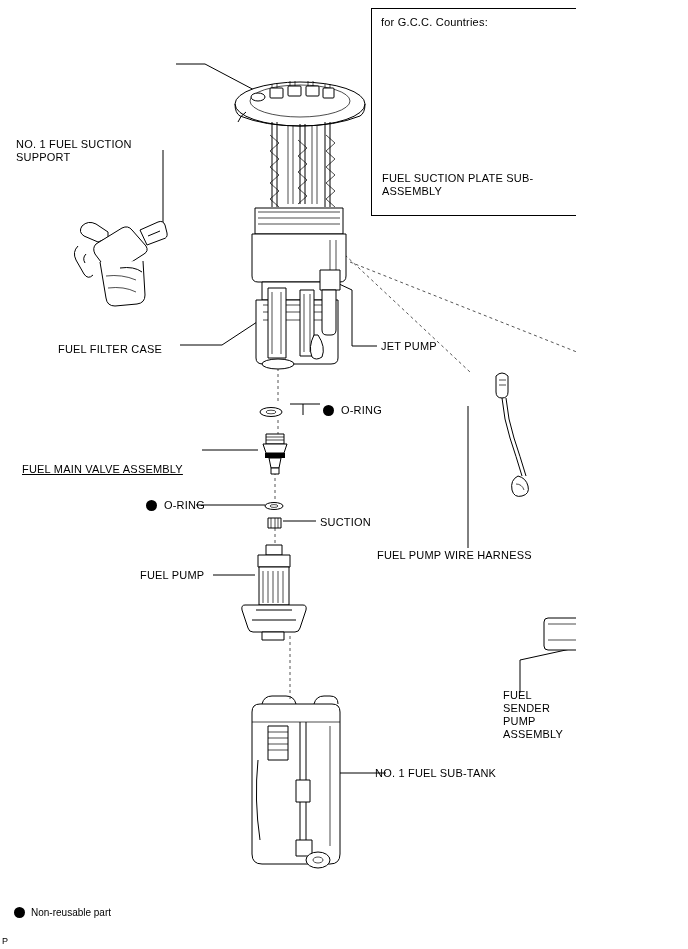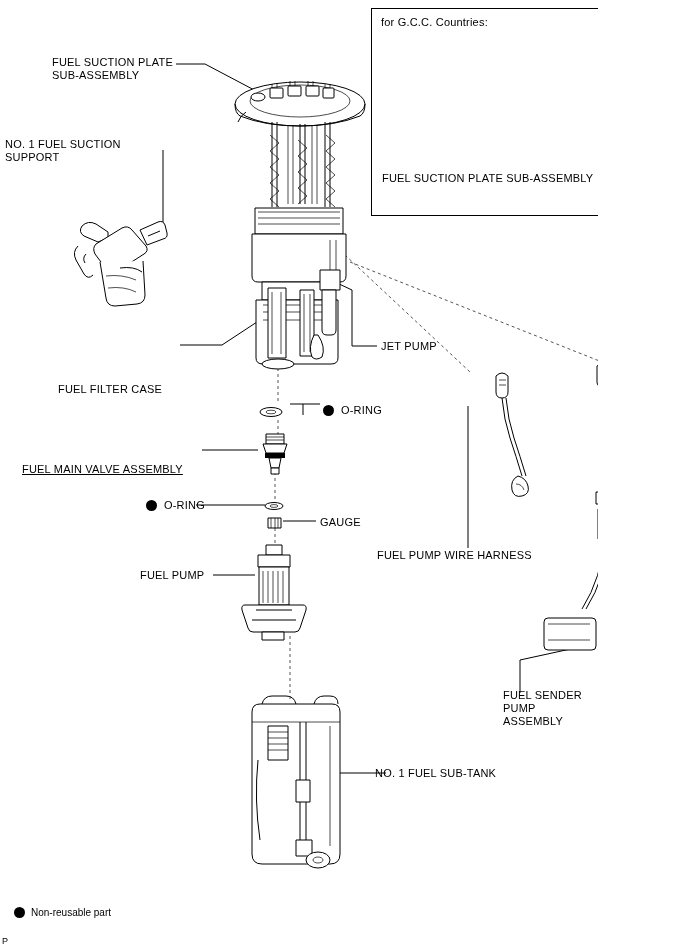--- a/index.html
+++ b/index.html
@@ -10,21 +10,20 @@
   body {
     font-family: "Liberation Sans", sans-serif;
     color: #000000;
   }
   #page {
     position: relative;
     width: 576px;
     height: 949px;
     overflow: hidden;
     background: #ffffff;
-    padding-left: 22px;
   }
   .lbl {
     position: absolute;
     font-size: 11px;
     line-height: 13px;
     letter-spacing: 0.2px;
     color: #000;
     white-space: pre-line;
   }
   .gcc-box {
@@ -256,39 +255,37 @@
       <path class="fillw" d="M556 116 q8 2 8 10 v16"></path>
       <path class="ln" d="M560 142 v12"></path>
     </g>
 
   </svg>
 
   <div class="gcc-box" style="left:371px; top:8px; width:300px; height:206px;"></div>
   <div class="gcc-title lbl" style="left:381px; top:16px;">for G.C.C. Countries:</div>
   <div class="lbl" style="left:382px; top:172px;">FUEL SUCTION PLATE SUB-ASSEMBLY</div>
 
-  <div class="lbl" style="left:52px; top:56px;">FUEL SUCTION PLATE
-SUB-ASSEMBLY</div>
-
-  <div class="lbl" style="left:5px; top:138px;">NO. 1 FUEL SUCTION
+
+  <div class="lbl" style="left:16px; top:138px;">NO. 1 FUEL SUCTION
 SUPPORT</div>
 
-  <div class="lbl" style="left:58px; top:343px;margin-top:40px;">FUEL FILTER CASE</div>
+  <div class="lbl" style="left:58px; top:343px;">FUEL FILTER CASE</div>
 
   <div class="lbl" style="left:381px; top:340px;">JET PUMP</div>
 
   <div class="lbl" style="left:341px; top:404px;">O-RING</div>
   <div class="dot" style="left:323px; top:405px;"></div>
 
   <div class="lbl" style="left:22px; top:463px;text-decoration:underline;">FUEL MAIN VALVE ASSEMBLY</div>
 
   <div class="lbl" style="left:164px; top:499px;">O-RING</div>
   <div class="dot" style="left:146px; top:500px;"></div>
 
-  <div class="lbl" style="left:320px; top:516px;">GAUGE</div>
+  <div class="lbl" style="left:320px; top:516px;">SUCTION</div>
 
   <div class="lbl" style="left:140px; top:569px;text-align:center;">FUEL PUMP</div>
 
   <div class="lbl" style="left:377px; top:549px;">FUEL PUMP WIRE HARNESS</div>
 
   <div class="lbl" style="left:503px; top:689px;">FUEL SENDER
 PUMP ASSEMBLY</div>
 
   <div class="lbl" style="left:375px; top:767px;">NO. 1 FUEL SUB-TANK</div>
 

